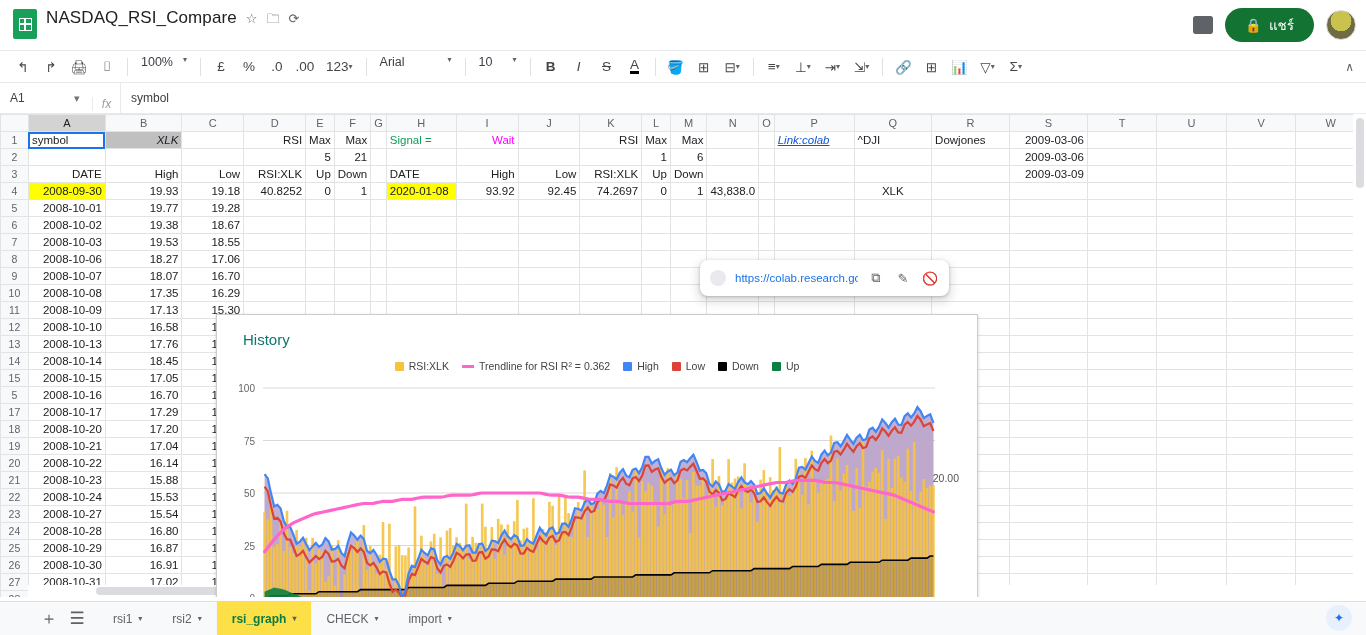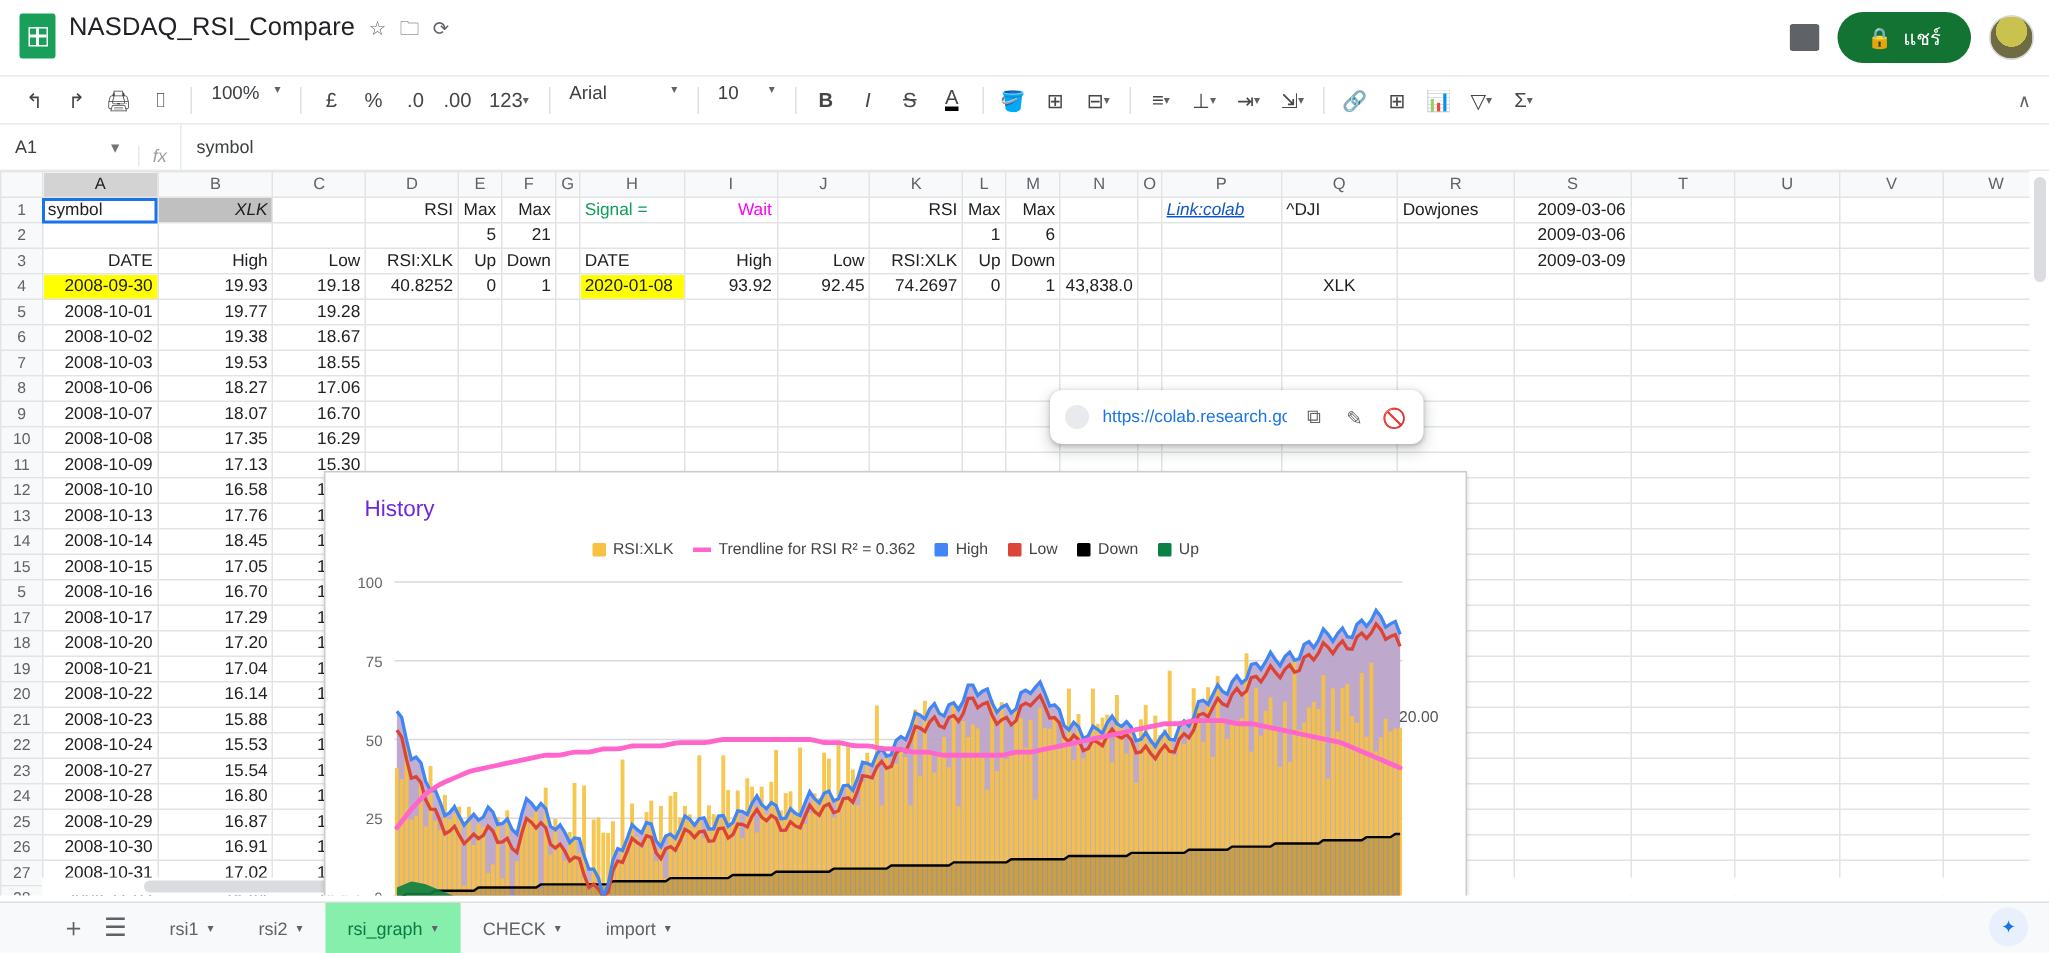--- a/index.html
+++ b/index.html
@@ -79,36 +79,36 @@
      border-radius:8px; box-shadow:0 1px 3px rgba(60,64,67,.3),0 4px 8px 3px rgba(60,64,67,.15);
      display:flex; align-items:center; gap:9px; padding:0 10px; z-index:40;}
   .lp-fav { width:16px;height:16px;border-radius:50%;background:#e8eaed;flex:0 0 auto;}
   .lp-url { color:#1a73e8; font-size:11.5px; flex:1; overflow:hidden; white-space:nowrap; cursor:pointer;}
   .lp-ico { width:18px;height:18px; color:#5f6368; font-size:13px; display:flex;
      align-items:center; justify-content:center; cursor:pointer;}
 
   
   .chartbox { position:absolute; left:216px; top:200px; width:762px; height:385px;
      background:#fff; border:1px solid #ccc; box-shadow:0 1px 3px rgba(0,0,0,.18); z-index:30;}
-  .chart-title { font-size:15px; color:#6d28d9; padding:16px 0 0 26px;}
+  .chart-title { font-size:15px; color:#0f766e; padding:16px 0 0 26px;}
   .legend { display:flex; justify-content:center; align-items:center; gap:13px; margin-top:12px; font-size:10.5px; color:#444;}
   .lg { display:flex; align-items:center; gap:5px; white-space:nowrap;}
   .sw { width:9px; height:9px; border-radius:1px; }
   .sw.line { width:12px; height:3px; border-radius:0;}
   .plotarea { position:relative; margin:8px 0 0 0; height:290px; }
   .annot { position:absolute; right:18px; top:92px; font-size:10.5px; color:#555;}
 
   
   .tabsbar { position:absolute; bottom:0; left:0; right:0; height:34px; background:#f8f9fa;
      border-top:1px solid #e0e0e0; display:flex; align-items:center; padding-left:34px; gap:0;}
   .tb-ico { width:30px;height:30px; display:flex;align-items:center;justify-content:center;
      color:#5f6368; font-size:17px; cursor:pointer;}
   .stab { height:34px; display:flex; align-items:center; gap:6px; padding:0 15px; font-size:12px;
      color:#5f6368; cursor:pointer;}
-  .stab.active { background:#86efac; color:#0b7a43; font-weight:normal; box-shadow:0 -1px 2px rgba(0,0,0,.06);}
+  .stab.active { background:#fde047; color:#0b7a43; font-weight:bold; box-shadow:0 -1px 2px rgba(0,0,0,.06);}
   .stab .caret{font-size:8px;}
   .explore { position:absolute; right:14px; bottom:4px; width:26px;height:26px;border-radius:50%;
      background:#e8f0fe; color:#1a73e8; display:flex;align-items:center;justify-content:center;
      font-size:12px; cursor:pointer;}
 
   
   .vscroll { position:absolute; right:0; top:0; width:13px; bottom:0; background:#fff;}
   .vscroll i { position:absolute; left:3px; top:4px; width:8px; height:70px; background:#dadce0; border-radius:4px; display:block;}
   .hscroll { position:absolute; left:28px; right:13px; bottom:0; height:12px; background:#fff;}
   .hscroll i { position:absolute; left:68px; width:570px; top:2px; height:8px; background:#dadce0; border-radius:4px; display:block;}

